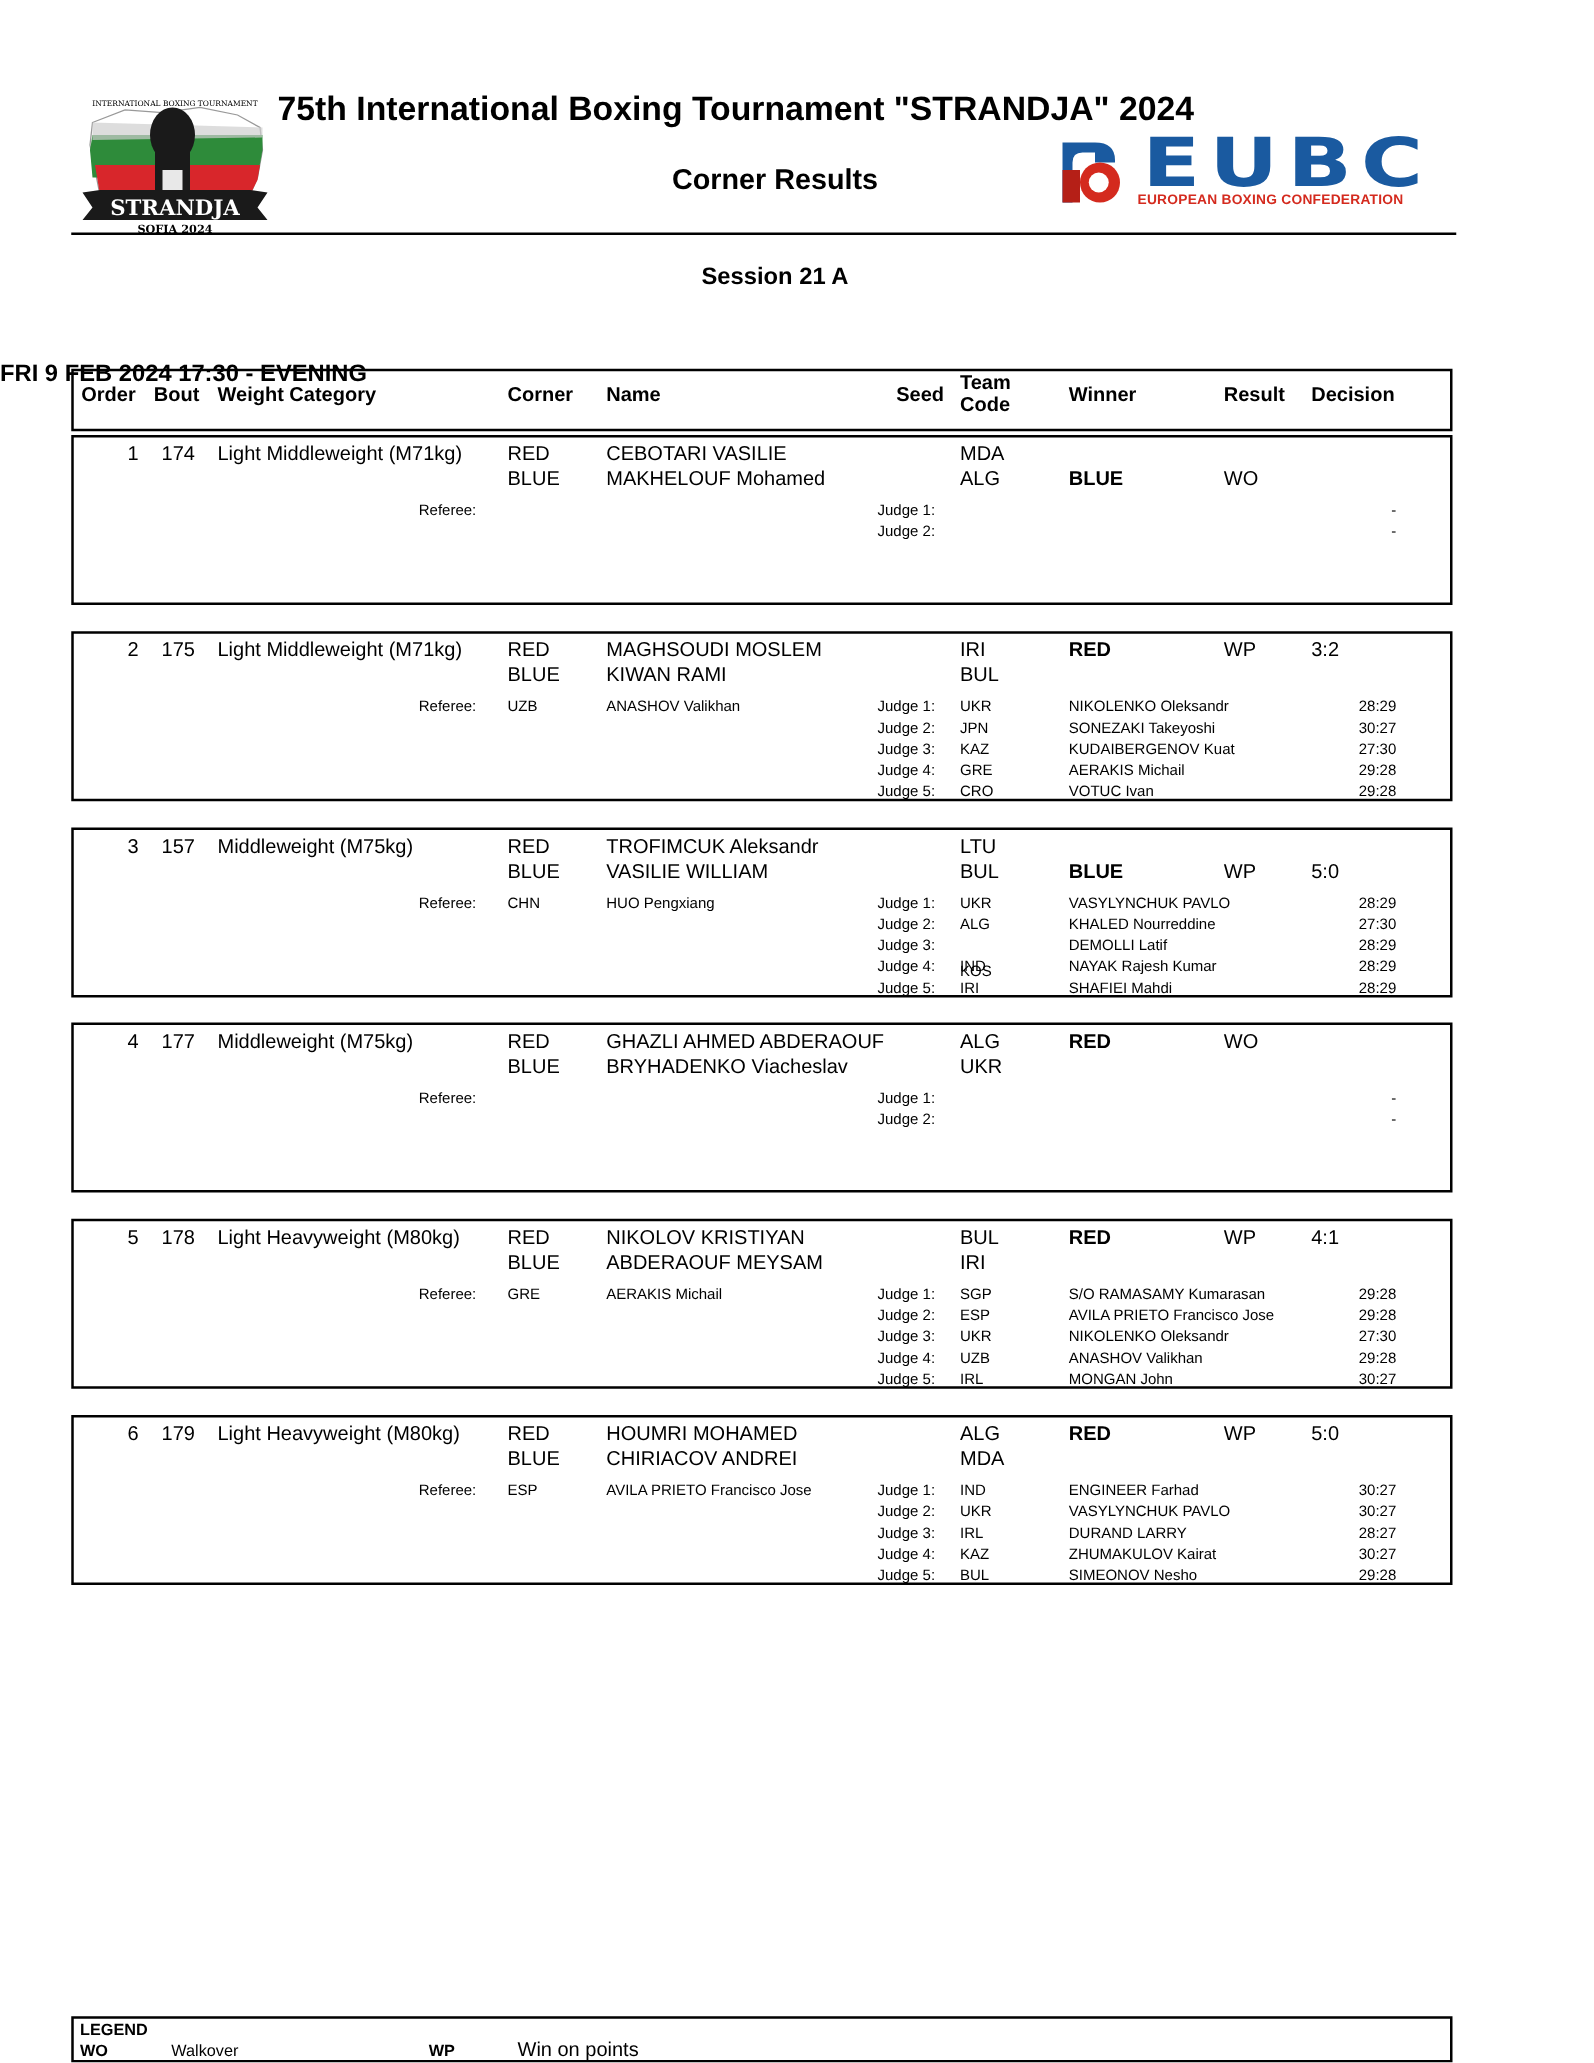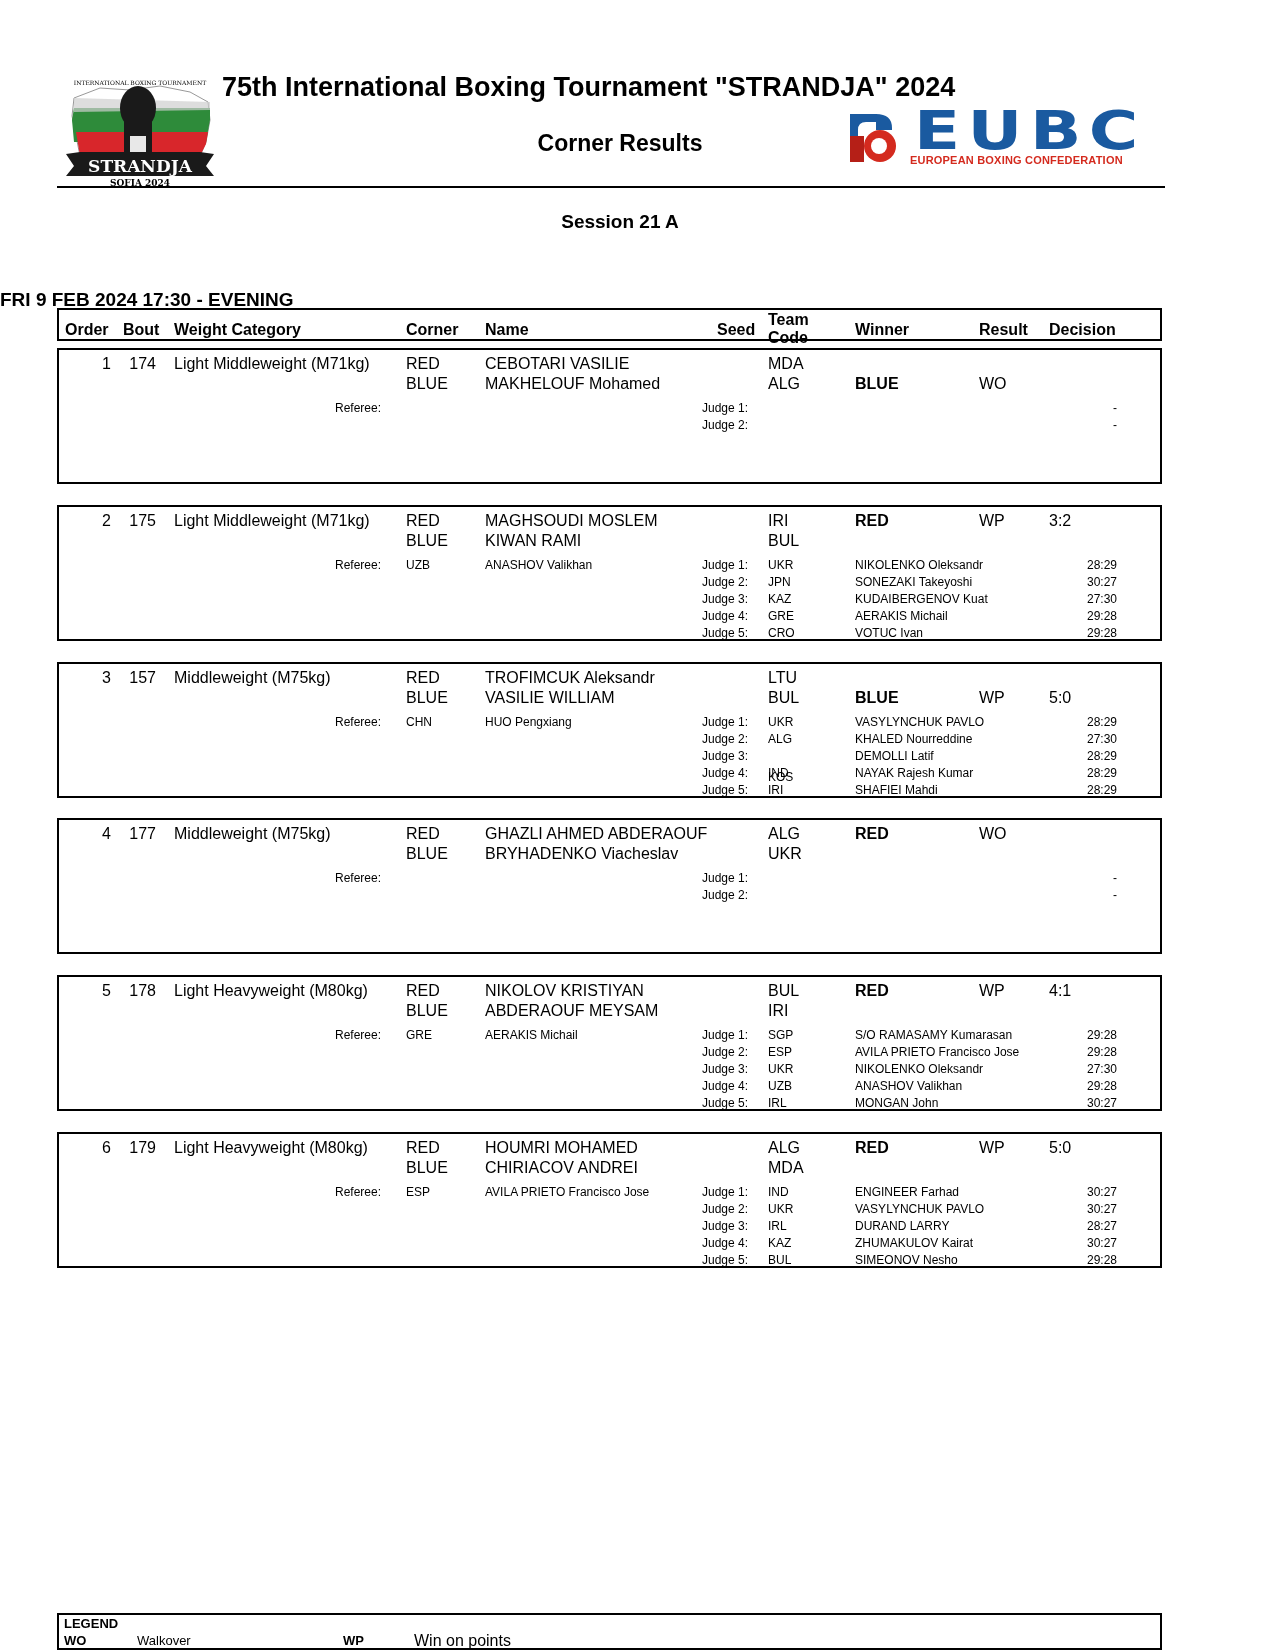--- a/index.html
+++ b/index.html
@@ -8,21 +8,21 @@
   #logo-left{left:60px;top:76px;width:160px;height:112px;}
   #title{left:222px;top:72px;font-size:27px;font-weight:bold;white-space:nowrap;}
   #subtitle{left:0;width:1240px;text-align:center;top:130px;font-size:23px;font-weight:bold;}
   #eubc{left:846px;top:110px;width:322px;height:56px;}
   #eubc .word{position:absolute;left:68px;top:-6px;font-size:54px;font-weight:bold;color:#1a5aa0;letter-spacing:6px;font-family:"DejaVu Sans",sans-serif;transform:scaleX(1.25);transform-origin:left top;line-height:1;}
   #eubc .sub{position:absolute;left:64px;top:44px;font-size:11px;font-weight:bold;color:#d42a1e;letter-spacing:0.2px;white-space:nowrap;}
   #header-rule{left:57px;top:186px;width:1108px;height:2px;background:#000;}
   #session{left:0;width:1240px;text-align:center;top:211px;font-size:19px;font-weight:bold;}
   #datetime{left:0;width:1240px;text-align:left;top:261px;font-size:19px;font-weight:bold;margin-top:28px;}
   .box{position:absolute;left:57px;width:1105px;border:2px solid #000;box-sizing:border-box;}
-  #colhead{top:308px;height:33px;}
+  #colhead{top:295px;height:50px;}
   .hd{position:absolute;font-size:16px;font-weight:bold;white-space:nowrap;}
   .cell{position:absolute;font-size:16px;white-space:nowrap;line-height:20px;}
   .sm{position:absolute;font-size:12px;white-space:nowrap;line-height:17px;}
   .b{font-weight:bold;}
   .r{text-align:right;}
   #legend{top:1613px;height:37px;padding-left:12px;}
 </style>
 </head>
 <body>
 

